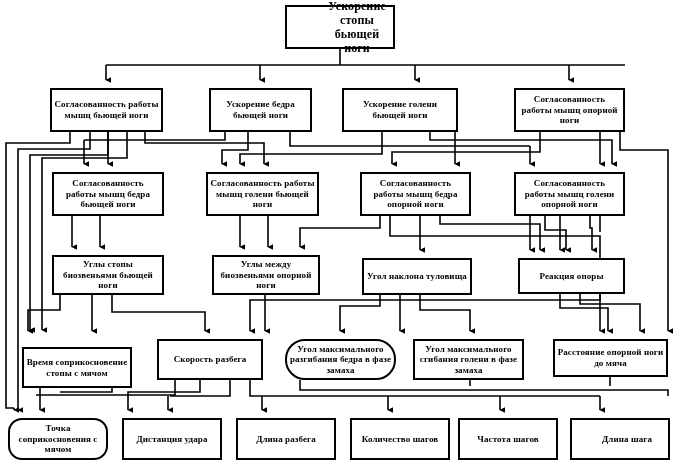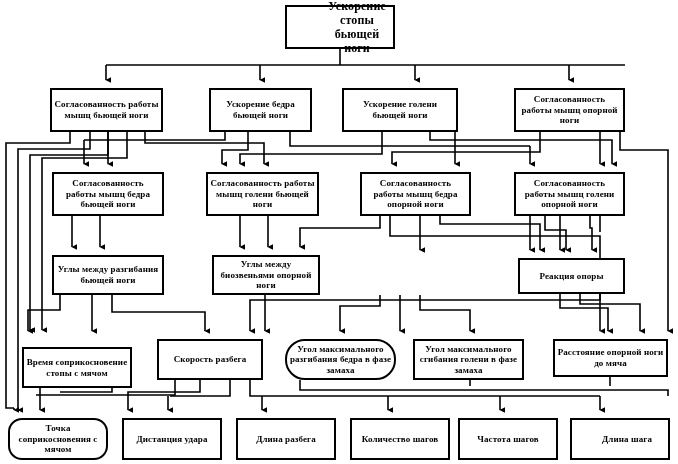--- a/index.html
+++ b/index.html
@@ -156,25 +156,28 @@
     <span>Согласованность работы мышц голени бьющей ноги</span>
   </div>
   <div class="node" style="left:360px;top:172px;width:111px;height:44px;">
     <span>Согласованность работы мышц бедра опорной ноги</span>
   </div>
   <div class="node" style="left:514px;top:172px;width:111px;height:44px;">
     <span>Согласованность работы мышц голени опорной ноги</span>
   </div>
 
   <div class="node" style="left:52px;top:255px;width:112px;height:40px;">
-    <span>Углы между разгибания бьющей ноги</span>
+    <span>Углы стопы биозвеньями бьющей ноги</span>
   </div>
   <div class="node" style="left:212px;top:255px;width:108px;height:40px;">
     <span>Углы между биозвеньями опорной ноги</span>
   </div>
+  <div class="node" style="left:362px;top:258px;width:110px;height:37px;">
+    <span>Угол наклона туловища</span>
+  </div>
   <div class="node" style="left:518px;top:258px;width:107px;height:36px;">
     <span>Реакция опоры</span>
   </div>
 
   <div class="node" style="left:22px;top:339px;width:110px;height:41px;margin-top:8px;">
     <span>Время соприкосновение стопы с мячом</span>
   </div>
   <div class="node" style="left:157px;top:339px;width:106px;height:41px;">
     <span>Скорость  разбега</span>
   </div>

